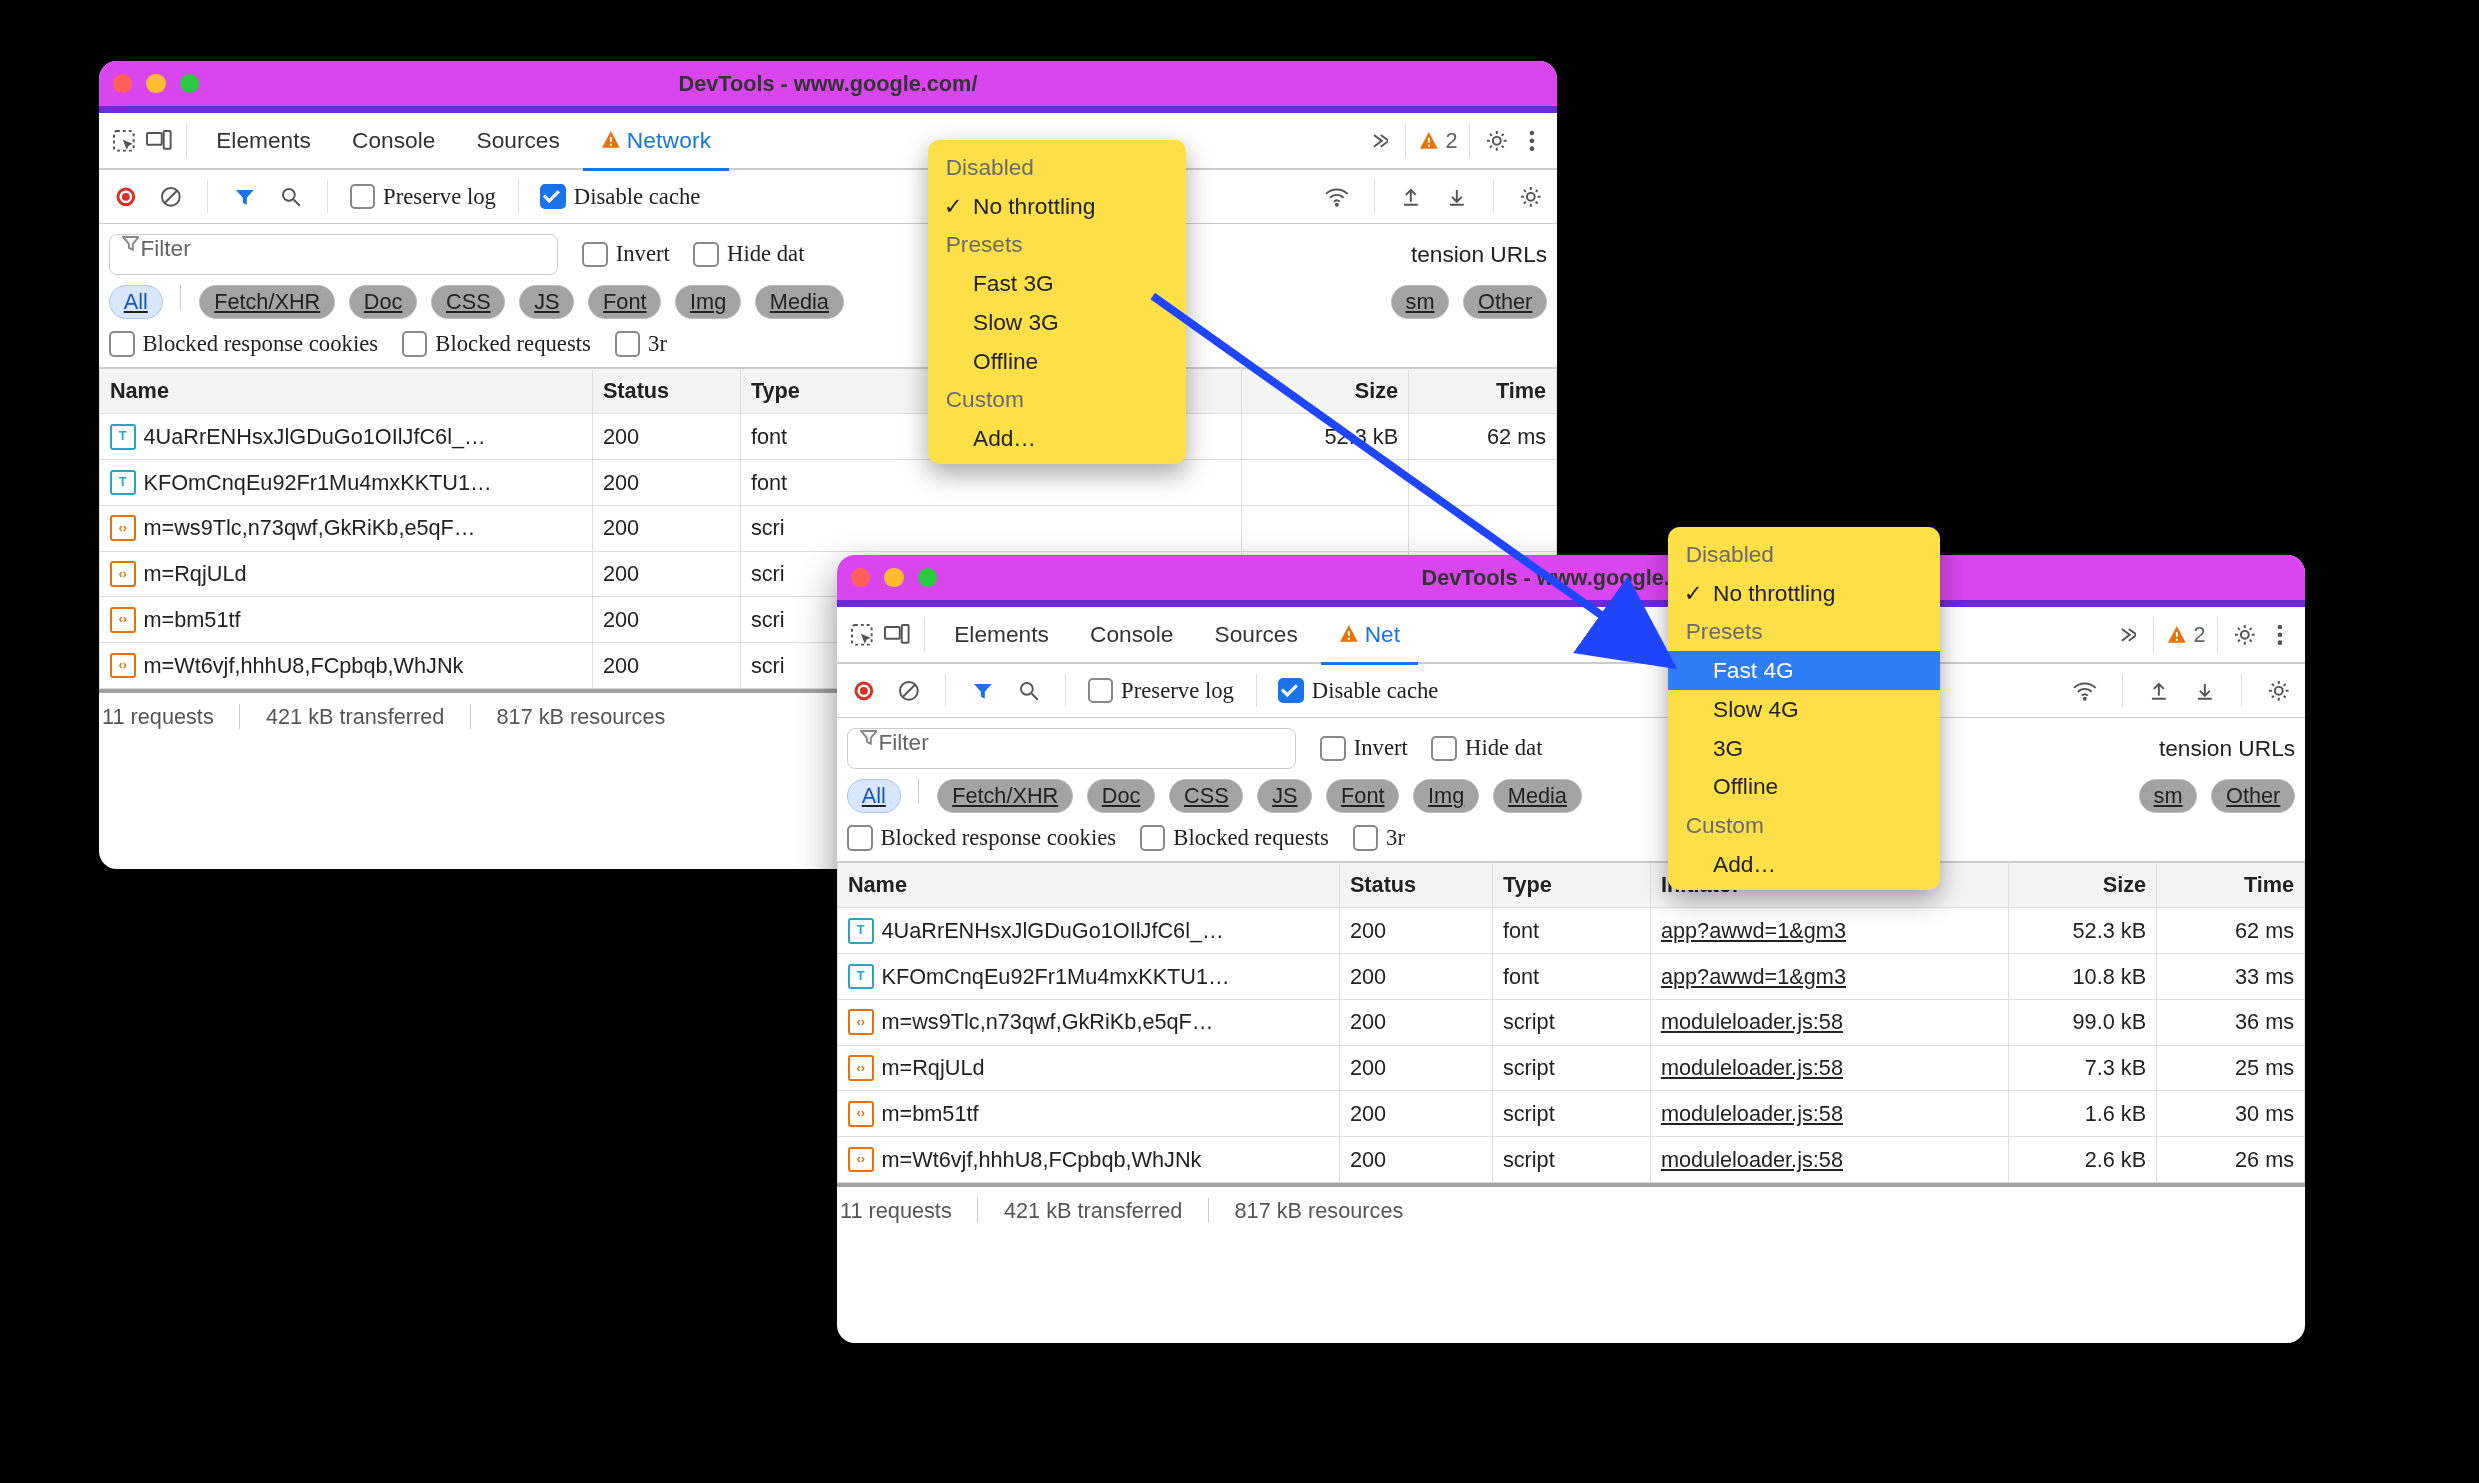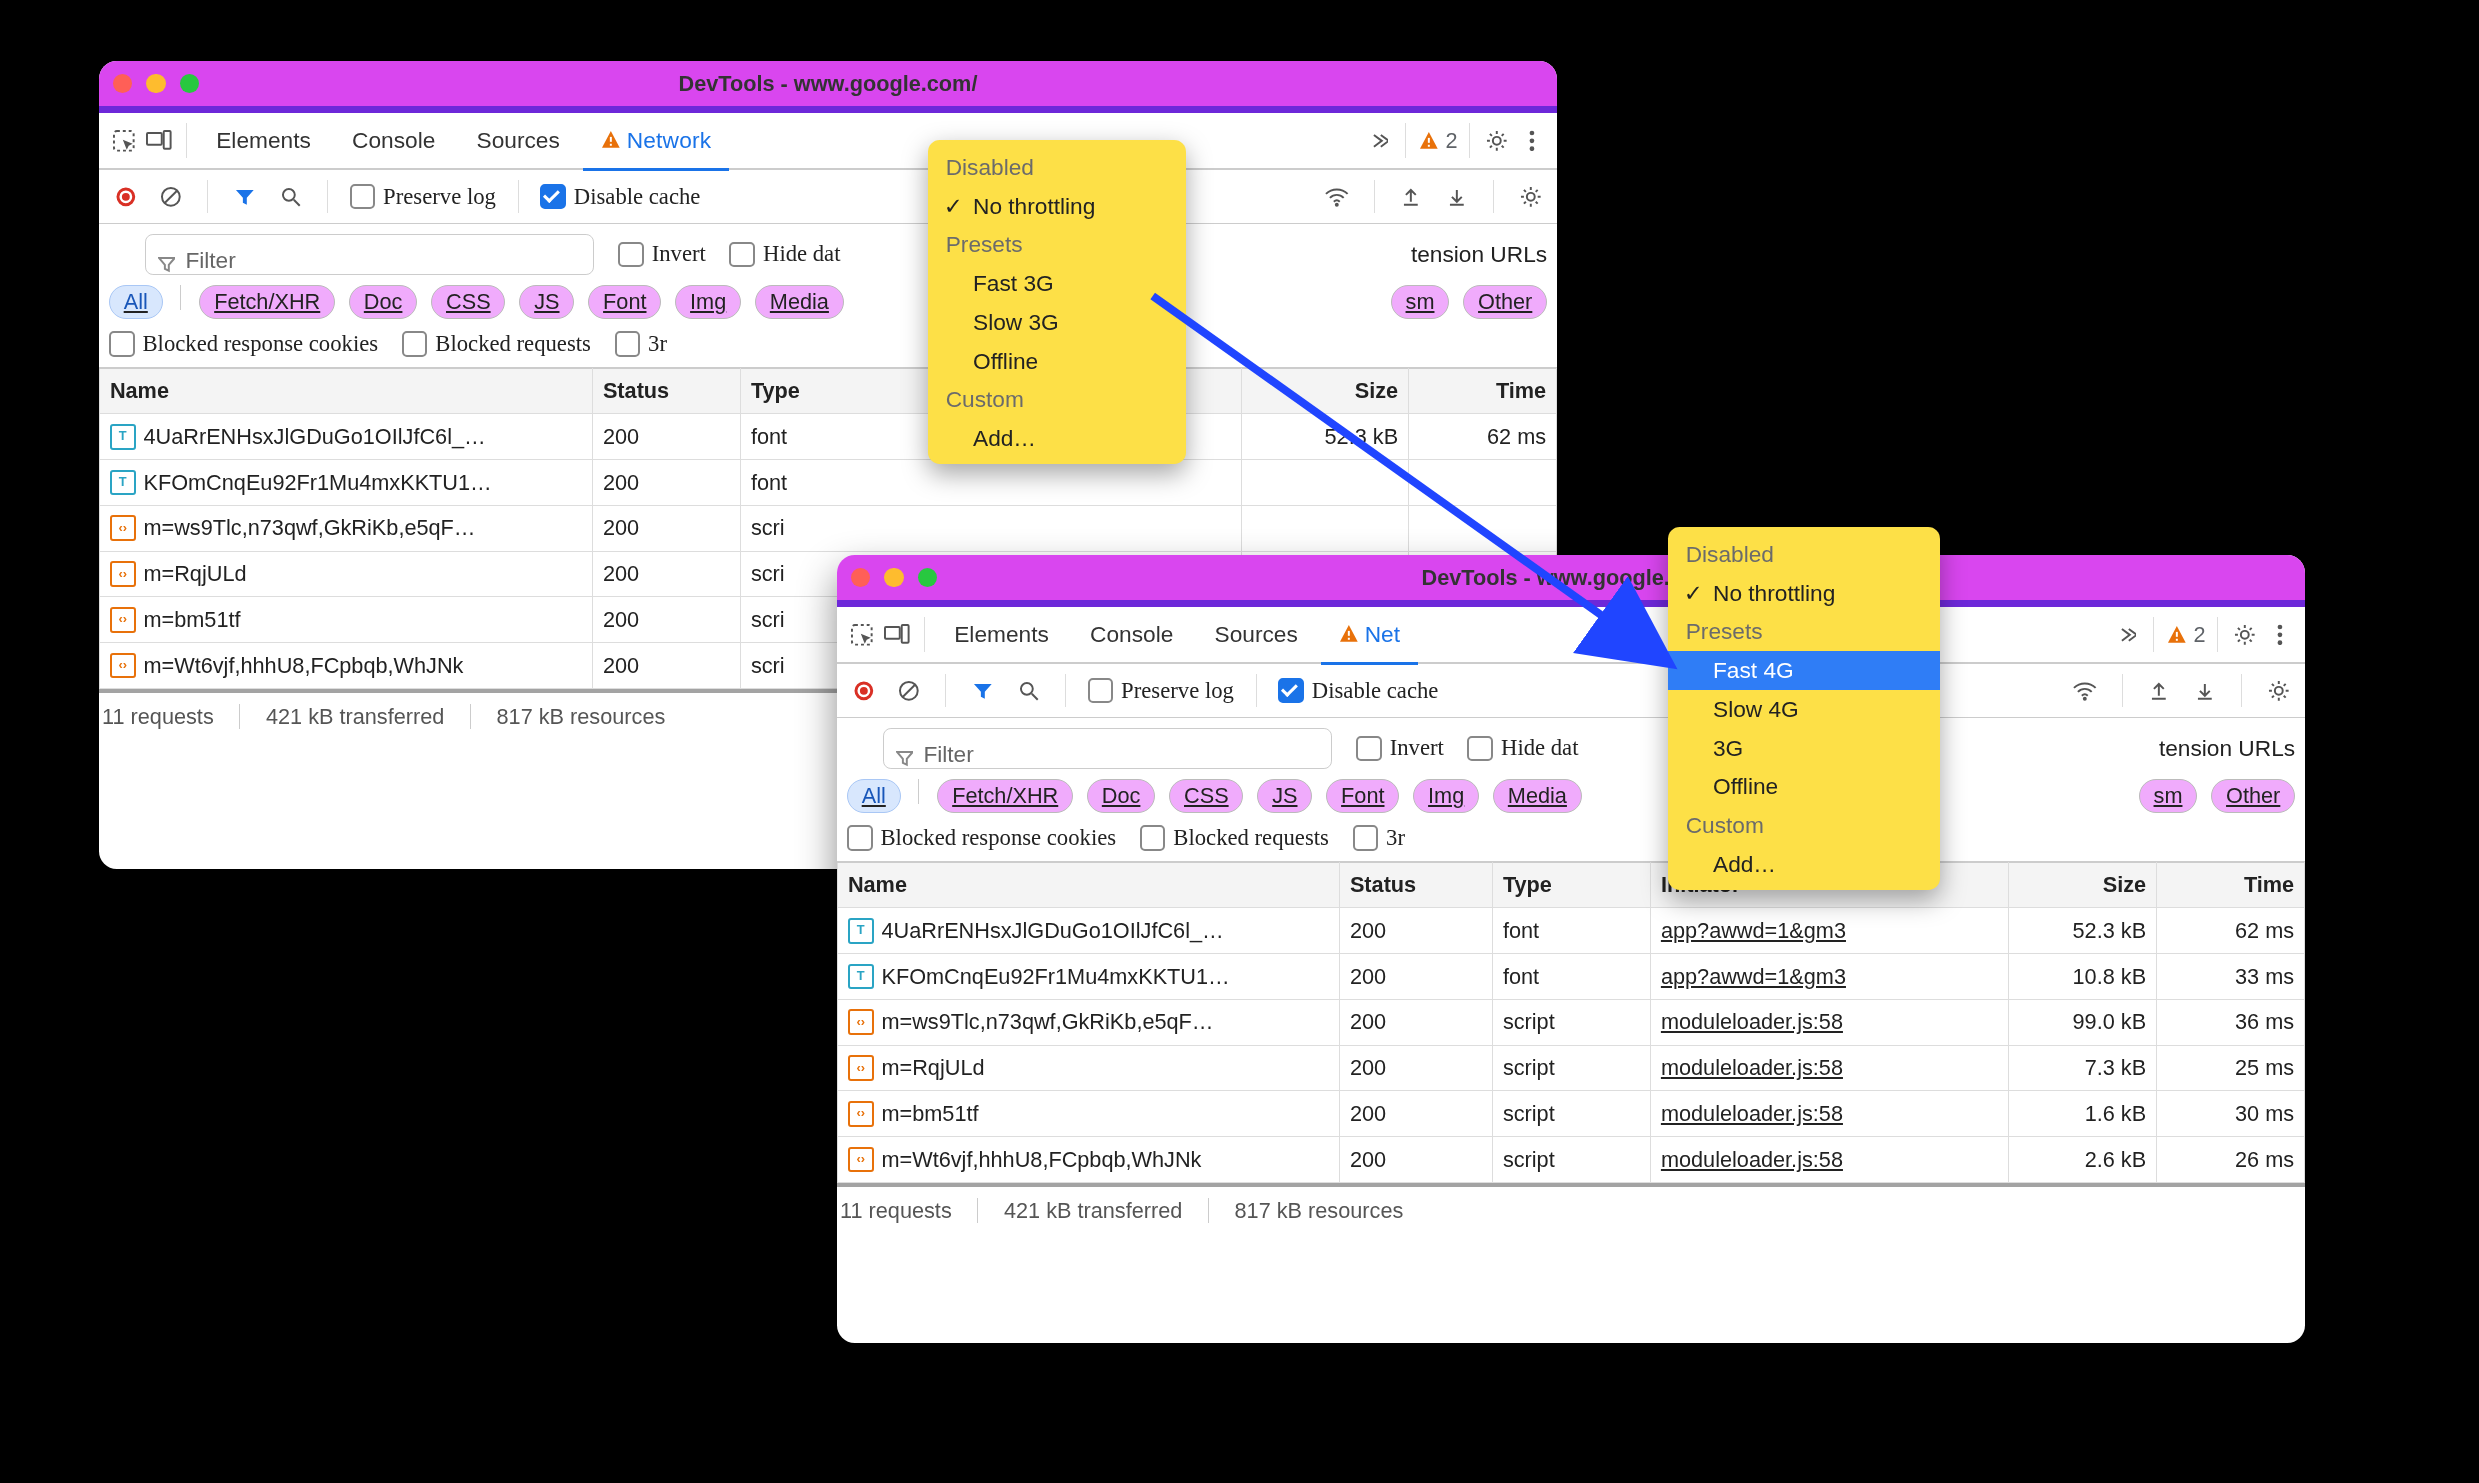--- a/index.html
+++ b/index.html
@@ -75,27 +75,27 @@
   
   .filter-row {
     display:flex; flex-direction:column;
     border-bottom:1px solid #ccc;
     padding:9.9px 9.9px 9.9px 9.9px;
     gap:9.9px;
   }
   .filter-top { display:flex; align-items:center; gap:23.6px; }
   .filter-input {
     border:1px solid #ccc; border-radius:7.9px;
-    height:39px; width:424px; display:flex; align-items:flex-end; gap:10px;
-    padding:0 11.8px; color:#666;margin-left:36px;
+    height:39px; width:424px; display:flex; align-items:flex-start; gap:1px;
+    padding:0 11.8px; color:#666;
   }
   .chip-row { display:flex; gap:14px; flex-wrap:wrap;align-items:flex-start;text-decoration:underline;}
   .pill {
     border:1px solid #bbb; border-radius:17.7px;
-    padding:3px 13.8px; font-size:21.7px; cursor:pointer; background:#f0abfc;
+    padding:3px 13.8px; font-size:21.7px; cursor:pointer; background:#a3a3a3;
   }
   .pill.active{ background:#d8e7fd; border-color:#a9c7f5; color:#1856b9; }
   .pillsep{ width:1px;height:25.6px;background:#ccc;margin:0 3.9px;}
   .chkrow { display:flex; align-items:center; gap:23.6px; padding-top:2px; }
   
   .tbl { width:100%; border-collapse:collapse; font-size:21.7px; }
   .tbl th, .tbl td { border:1px solid #ddd; padding:4.9px 9.9px; text-align:left; height:35px; }
   .tbl thead th { background:#f4f4f4; font-weight:600; border-top:1px solid #ccc; }
   .tbl td.right{ text-align:right; }
   .ini { text-decoration:underline; color:#222;}

